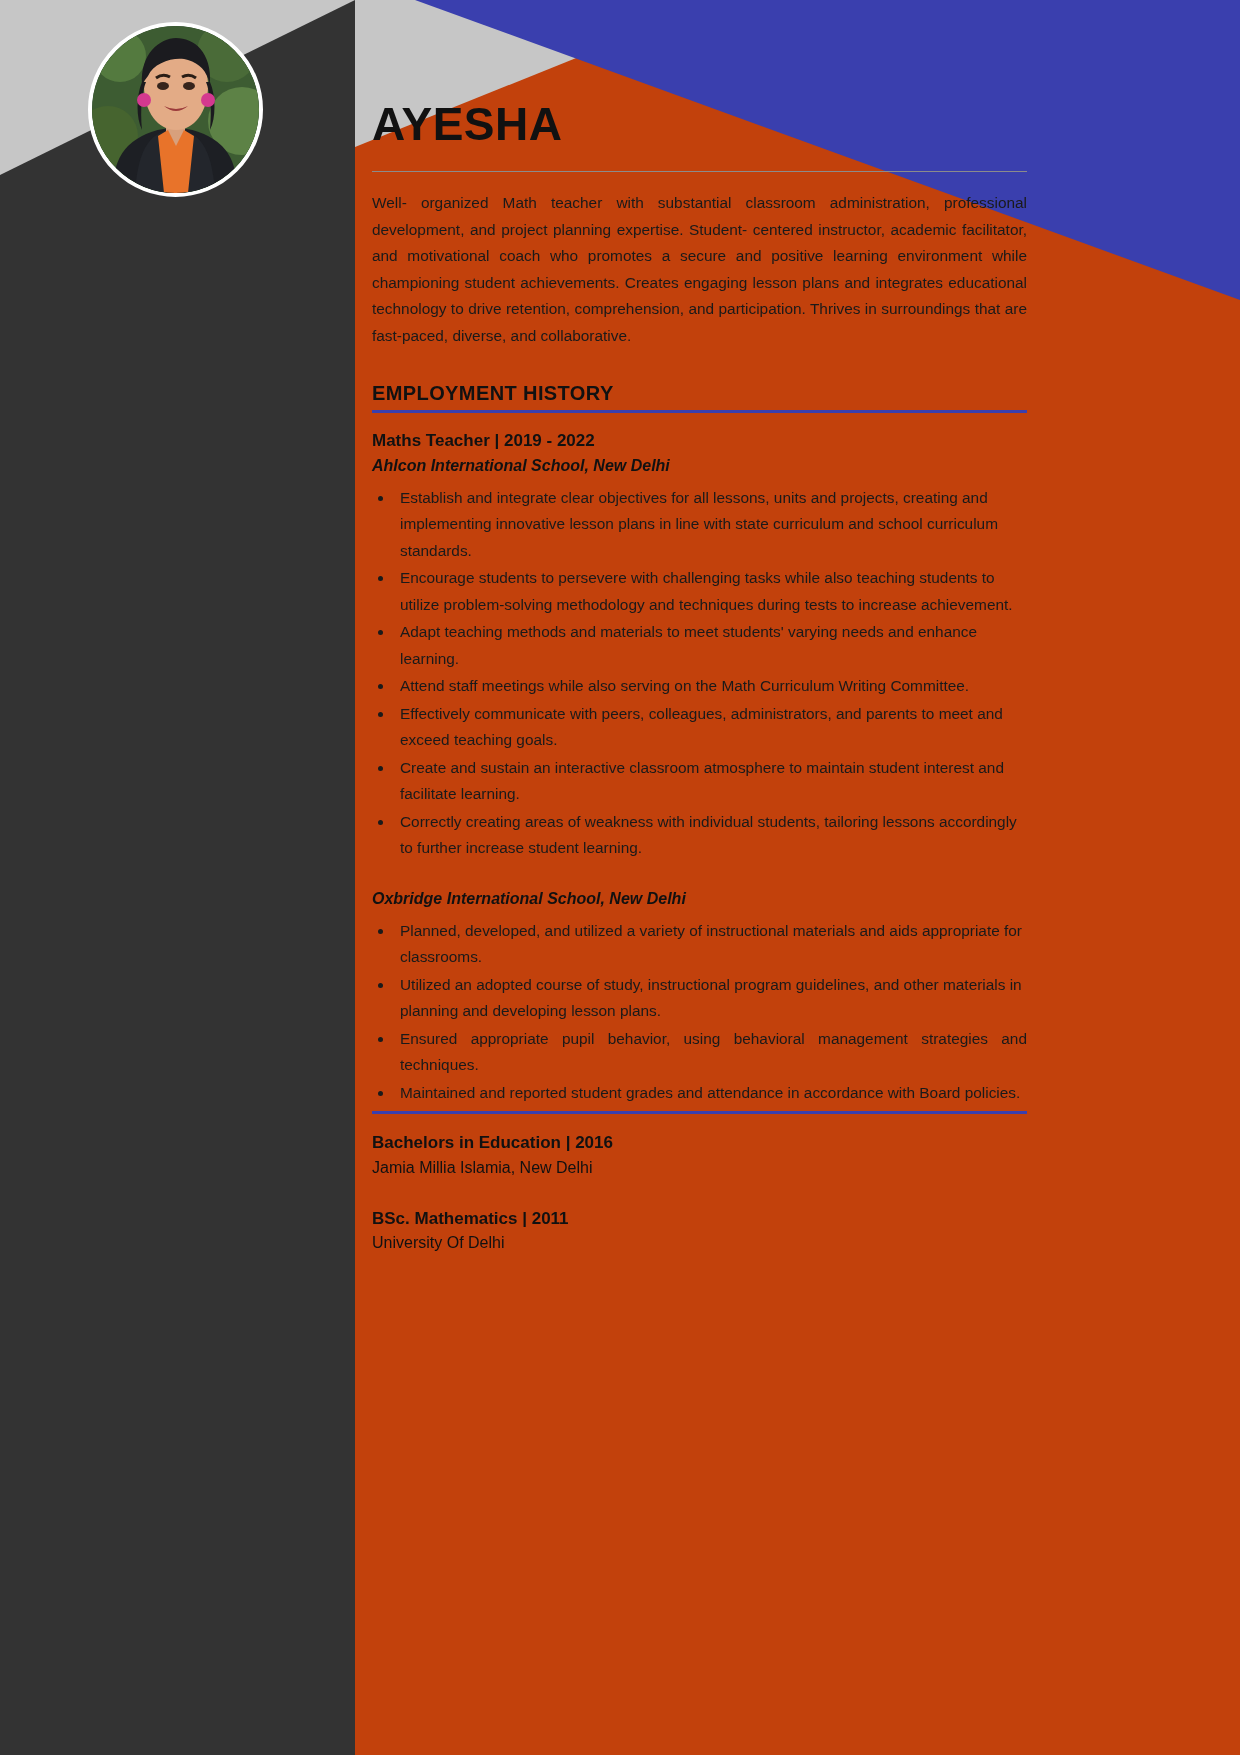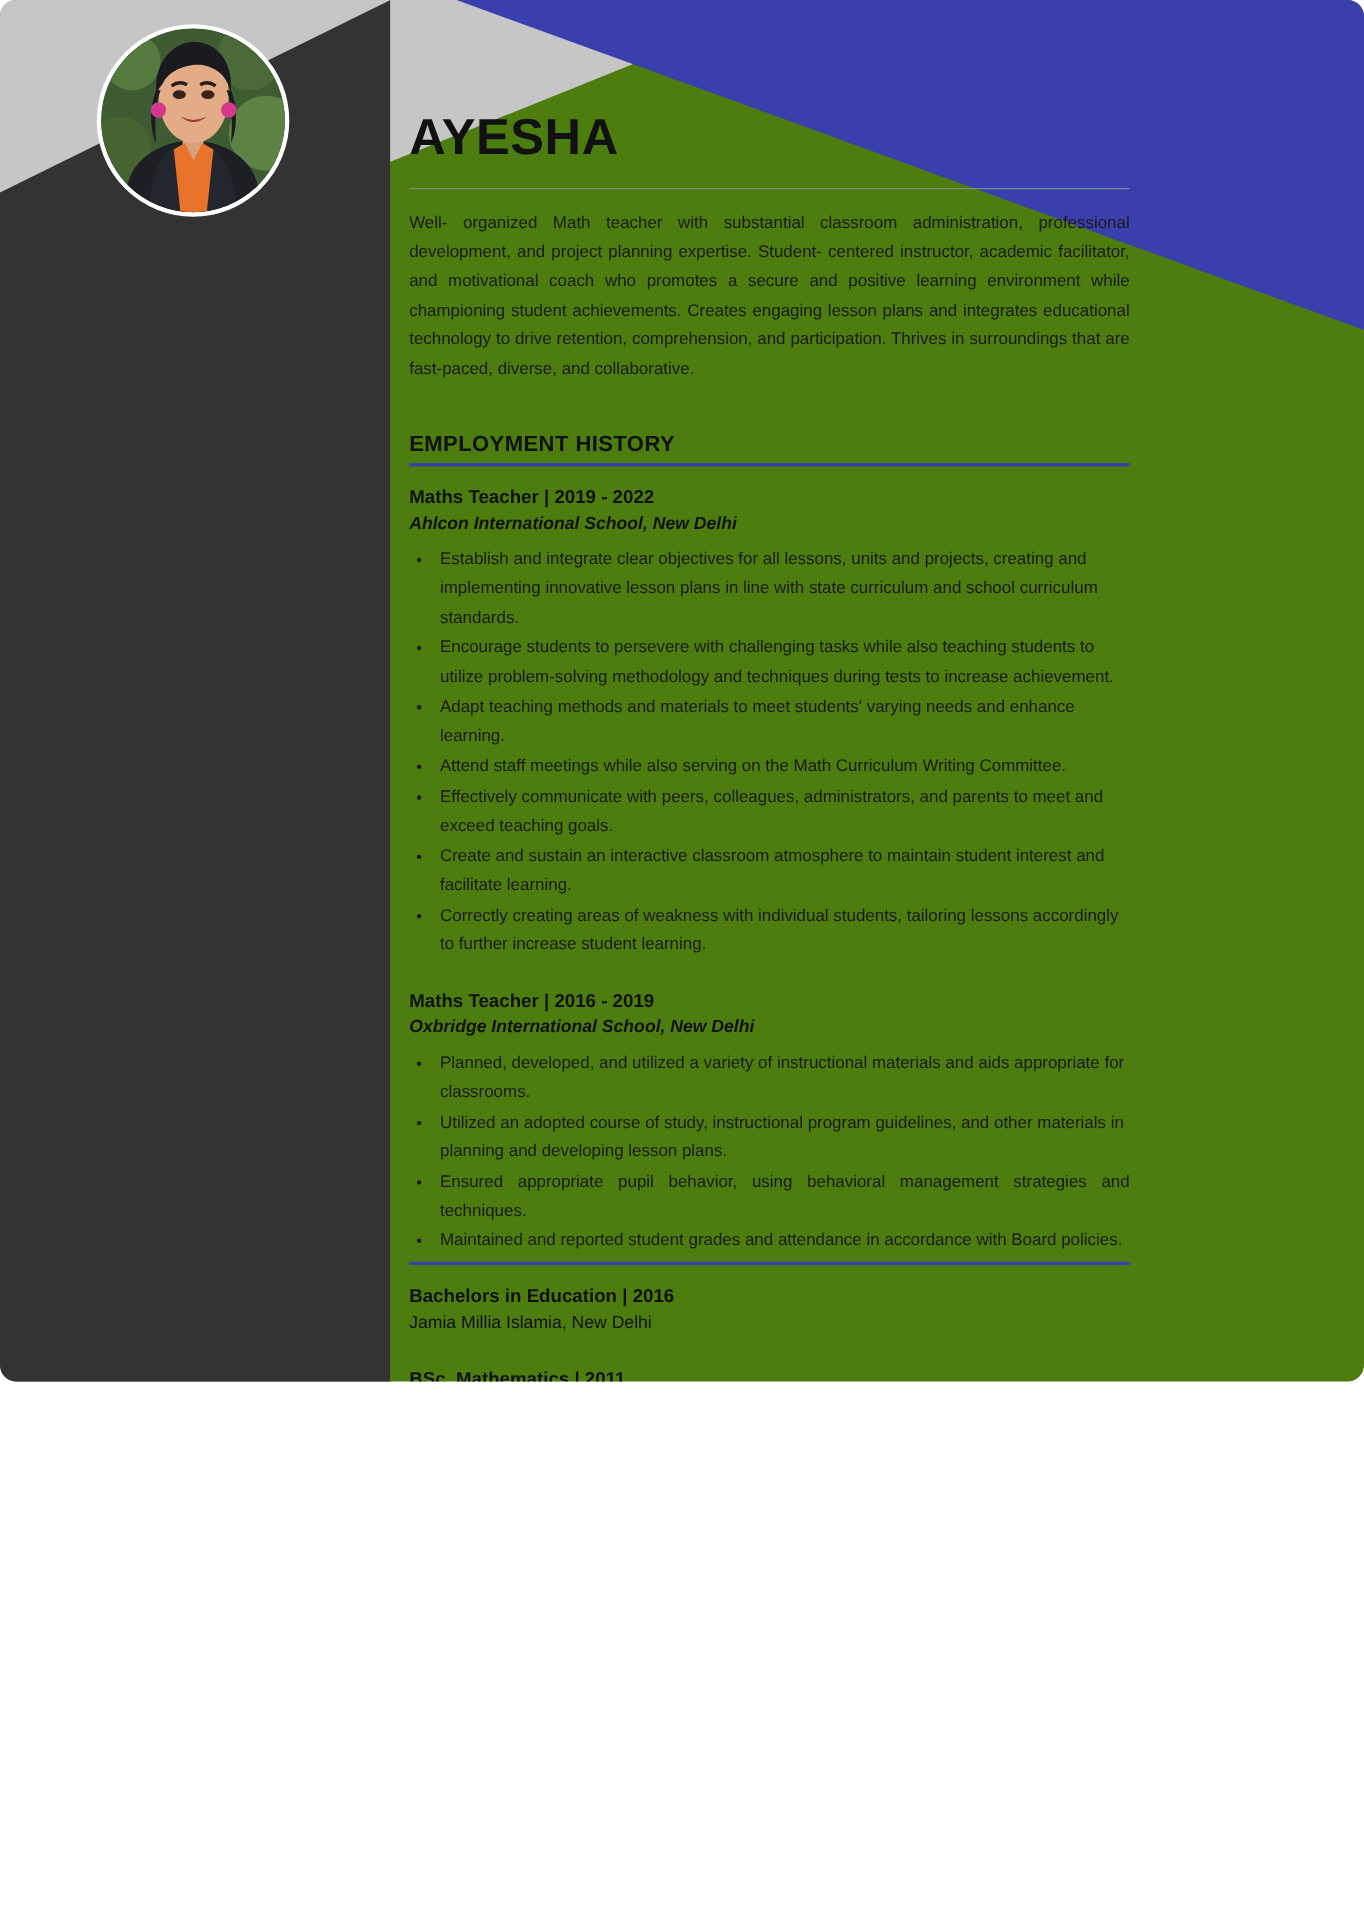--- a/index.html
+++ b/index.html
@@ -5,24 +5,23 @@
   * { box-sizing: border-box; margin: 0; padding: 0; }
   html, body {
     width: 1240px;
     height: 1755px;
     background: #ffffff;
     font-family: "Liberation Sans", sans-serif;
   }
   .page {
     position: relative;
     width: 1240px;
-    height: 1256px;
+    height: 1755px;
     overflow: hidden;
-    background: #4d7c0f;
-    border-radius: 15px;
+    background: #c2410c;
   }
 
   
   .shape-gray {
     position: absolute;
     top: 0; left: 0;
     width: 720px; height: 290px;
     background: #c6c6c6;
     clip-path: polygon(0 0, 720px 0, 0 290px);
     z-index: 1;
@@ -149,21 +148,21 @@
     line-height: 1.72;
     color: #1a1a1a;
     text-align: justify;
   }
 
   .sec-title {
     font-size: 20px;
     font-weight: bold;
     color: #111111;
     letter-spacing: 0.4px;
-    margin-top: 44px;
+    margin-top: 33px;
   }
   .sec-rule {
     border-top: 3px solid #3a3fae;
     margin-top: 5px;
     margin-bottom: 16px;
   }
 
   .job-title {
     font-size: 17px;
     font-weight: bold;
@@ -362,21 +361,20 @@
         <li>Attend staff meetings while also serving on the Math Curriculum Writing Committee.</li>
         <li>Effectively communicate with peers, colleagues, administrators, and parents to meet and exceed teaching goals.</li>
         <li>Create and sustain an interactive classroom atmosphere to maintain student interest and facilitate learning.</li>
         <li>Correctly creating areas of weakness with individual students, tailoring lessons accordingly to further increase student learning.</li>
       </ul>
     </div>
 
     <div class="job-gap"></div>
 
     <div>
-      <div class="job-title">Maths Teacher | 2016 - 2019</div>
       <div class="job-org">Oxbridge International School, New Delhi</div>
       <ul class="bullets">
         <li>Planned, developed, and utilized a variety of instructional materials and aids appropriate for classrooms.</li>
         <li>Utilized an adopted course of study, instructional program guidelines, and other materials in planning and developing lesson plans.</li>
         <li class="justify">Ensured appropriate pupil behavior, using behavioral management strategies and techniques.</li>
         <li>Maintained and reported student grades and attendance in accordance with Board policies.</li>
       </ul>
     </div>
 
     <div class="sec-rule"></div>

